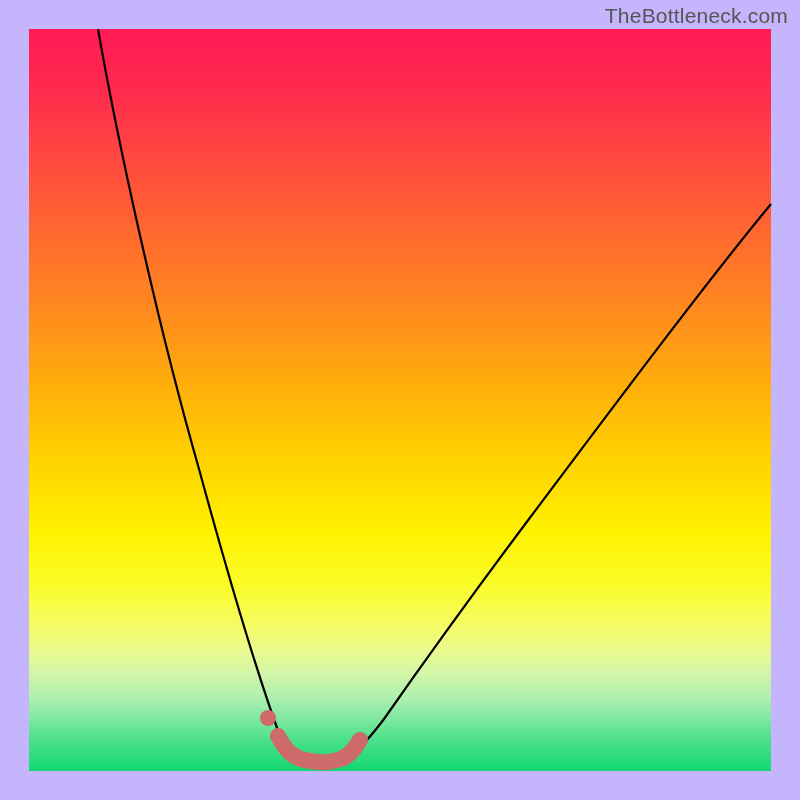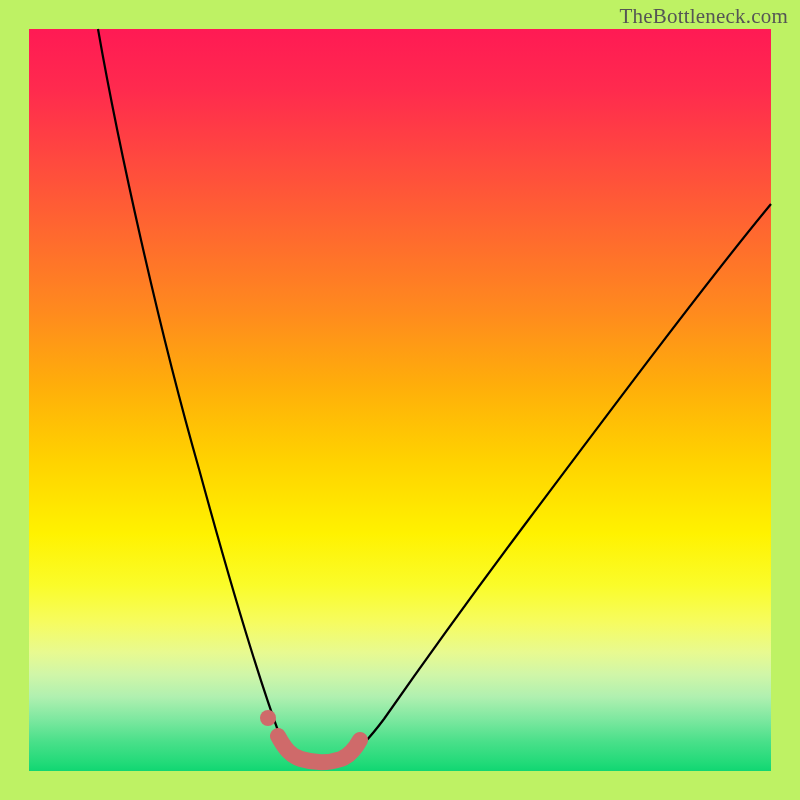--- a/index.html
+++ b/index.html
@@ -8,22 +8,21 @@
     width: 800px;
     height: 800px;
     overflow: hidden;
     background: #000;
     font-family: Arial, Helvetica, sans-serif;
   }
   .canvas {
     position: relative;
     width: 800px;
     height: 800px;
-    background: #bef264;
-    font-family: Liberation Serif, serif;
+    background: #c4b5fd;
   }
   .plot-area {
     position: absolute;
     left: 29px;
     top: 29px;
     width: 742px;
     height: 742px;
     
     background: linear-gradient(to bottom,
       #ff1a54 0%,

